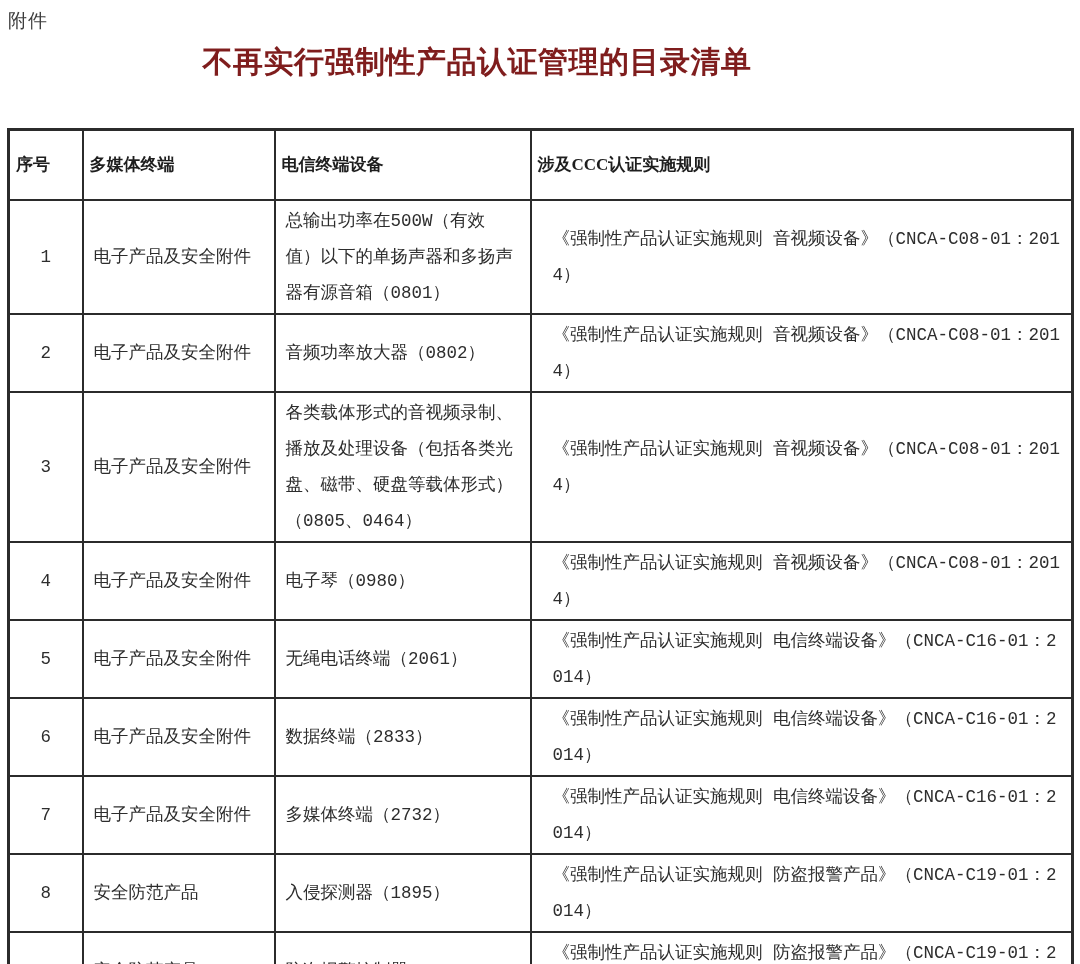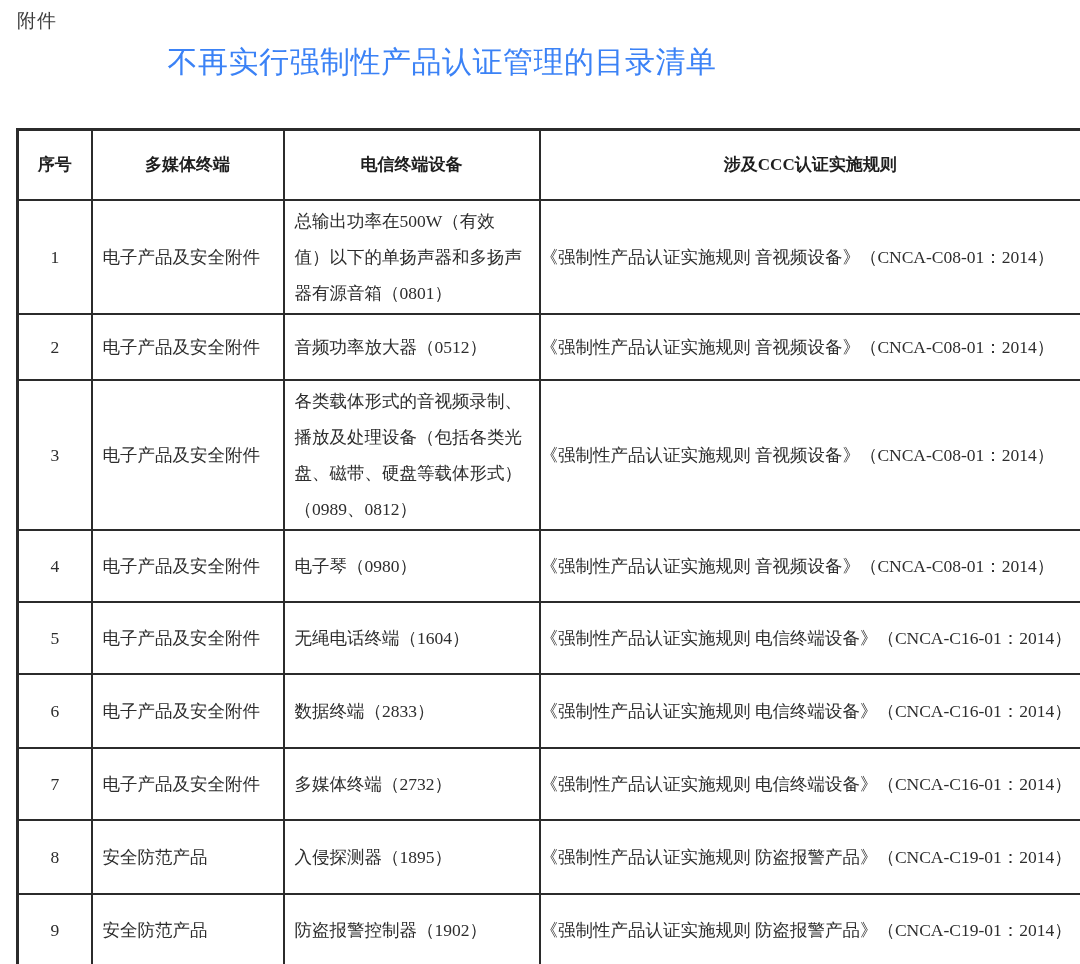--- a/index.html
+++ b/index.html
@@ -10,41 +10,41 @@
     height: 964px;
     overflow: hidden;
     font-family: "Liberation Sans", sans-serif;
     color: #2f2f2f;
   }
   .page {
     position: relative;
     width: 866px;
     height: 964px;
     background: #ffffff;
-    margin-left: 9px;
   }
   .attachment {
     position: absolute;
     left: 8px;
     top: 8px;
     font-size: 19px;
     color: #3d3d3d;
     letter-spacing: 1px;
   }
   .title {
     position: absolute;
     left: 0;
     top: 42px;
     width: 100%;
     text-align: center;
     font-size: 30px;
-    font-weight: normal;
-    color: #3b82f6;
+    font-weight: bold;
+    color: #7f1d1d;
     margin: 0;
     letter-spacing: 0.5px;
+    padding-left: 44px;
   }
   table.catalog {
     position: absolute;
     left: 7px;
     top: 128px;
     width: 1064px;
     border-collapse: collapse;
     table-layout: fixed;
     border: 3px solid #2b2b2b;
   }
@@ -56,36 +56,36 @@
     border: 2px solid #2b2b2b;
     vertical-align: middle;
     word-break: break-all;
   }
   thead tr { height: 70px; }
   th {
     font-family: "Liberation Serif", sans-serif;
     font-size: 17px;
     font-weight: bold;
     color: #1e1e1e;
-    text-align: center;
+    text-align: left;
     padding: 4px 6px;
   }
   td {
-    font-family: Liberation Serif, serif;
+    font-family: Liberation Mono, monospace;
     font-size: 17.5px;
     line-height: 36px;
     color: #2d2d2d;
     padding: 2px 10px;
     text-align: left;
   }
   td.cell-no {
     text-align: center;
     padding: 2px 4px;
   }
-  td.cell-rule { padding-left: 0; padding-right: 8px; }
+  td.cell-rule { padding-left: 21px; padding-right: 8px; }
   tr.row-1 { height: 112px; }
   tr.row-2 { height: 66px;  }
   tr.row-3 { height: 140px; }
   tr.row-4 { height: 72px;  }
   tr.row-5 { height: 72px;  }
   tr.row-6 { height: 74px;  }
   tr.row-7 { height: 72px;  }
   tr.row-8 { height: 74px;  }
   tr.row-9 { height: 74px;  }
 </style>
@@ -116,39 +116,39 @@
     <tbody>
         <tr class="row-1">
           <td class="cell-no">1</td>
           <td class="cell-category">电子产品及安全附件</td>
           <td class="cell-product">总输出功率在500W（有效值）以下的单扬声器和多扬声器有源音箱（0801）</td>
           <td class="cell-rule">《强制性产品认证实施规则 音视频设备》（CNCA-C08-01：2014）</td>
         </tr>
         <tr class="row-2">
           <td class="cell-no">2</td>
           <td class="cell-category">电子产品及安全附件</td>
-          <td class="cell-product">音频功率放大器（0512）</td>
+          <td class="cell-product">音频功率放大器（0802）</td>
           <td class="cell-rule">《强制性产品认证实施规则 音视频设备》（CNCA-C08-01：2014）</td>
         </tr>
         <tr class="row-3">
           <td class="cell-no">3</td>
           <td class="cell-category">电子产品及安全附件</td>
-          <td class="cell-product">各类载体形式的音视频录制、播放及处理设备（包括各类光盘、磁带、硬盘等载体形式）（0989、0812）</td>
+          <td class="cell-product">各类载体形式的音视频录制、播放及处理设备（包括各类光盘、磁带、硬盘等载体形式）（0805、0464）</td>
           <td class="cell-rule">《强制性产品认证实施规则 音视频设备》（CNCA-C08-01：2014）</td>
         </tr>
         <tr class="row-4">
           <td class="cell-no">4</td>
           <td class="cell-category">电子产品及安全附件</td>
           <td class="cell-product">电子琴（0980）</td>
           <td class="cell-rule">《强制性产品认证实施规则 音视频设备》（CNCA-C08-01：2014）</td>
         </tr>
         <tr class="row-5">
           <td class="cell-no">5</td>
           <td class="cell-category">电子产品及安全附件</td>
-          <td class="cell-product">无绳电话终端（1604）</td>
+          <td class="cell-product">无绳电话终端（2061）</td>
           <td class="cell-rule">《强制性产品认证实施规则 电信终端设备》（CNCA-C16-01：2014）</td>
         </tr>
         <tr class="row-6">
           <td class="cell-no">6</td>
           <td class="cell-category">电子产品及安全附件</td>
           <td class="cell-product">数据终端（2833）</td>
           <td class="cell-rule">《强制性产品认证实施规则 电信终端设备》（CNCA-C16-01：2014）</td>
         </tr>
         <tr class="row-7">
           <td class="cell-no">7</td>

